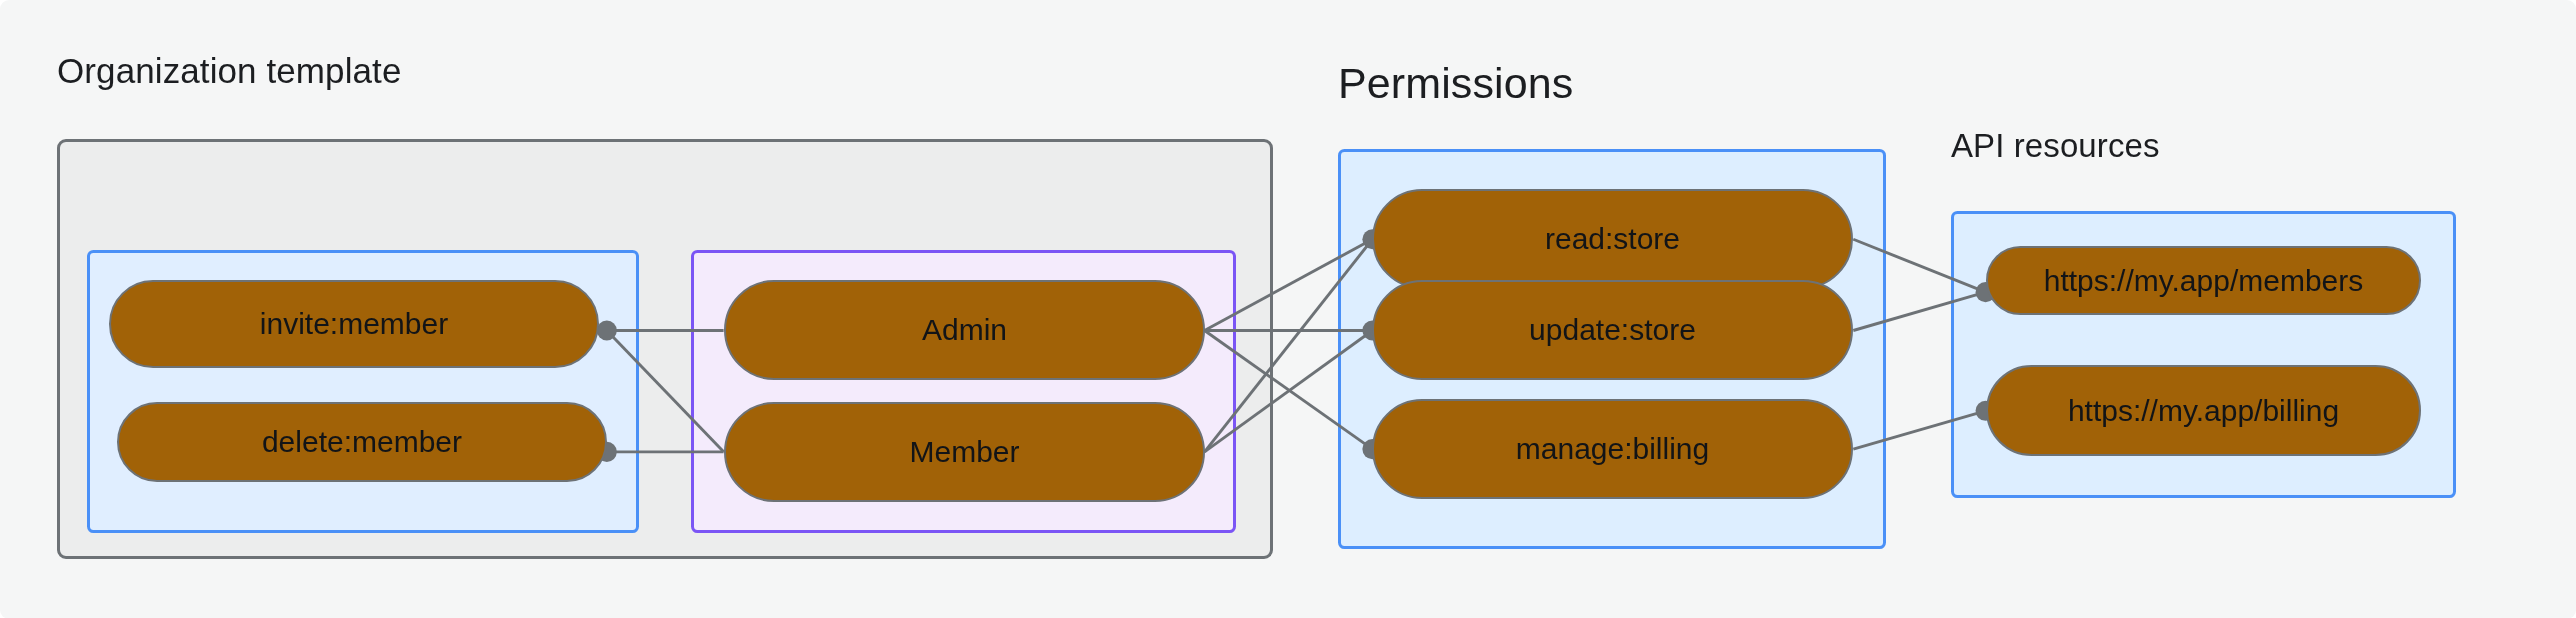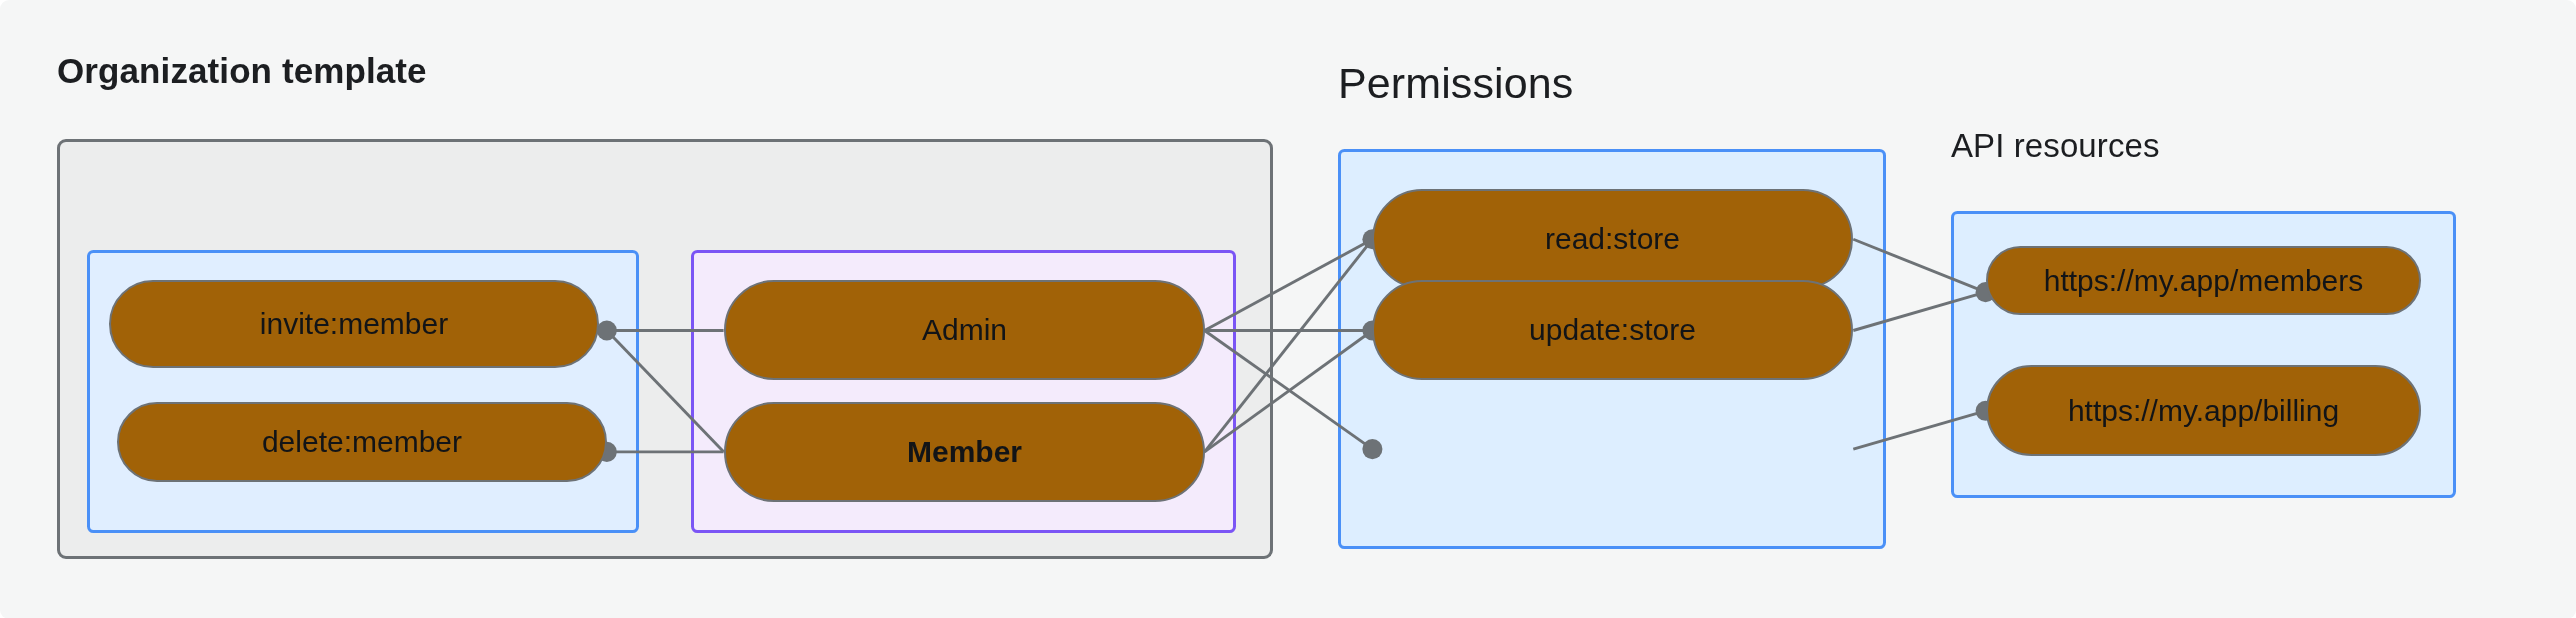--- a/index.html
+++ b/index.html
@@ -47,21 +47,20 @@
     height: 420px;
     background: #eceded;
     border: 3.7px solid #6d7276;
     border-radius: 9px;
     z-index: 1;
   }
   .title-template {
     left: 57px;
     top: 51px;
     font-size: 35px;
-    font-weight: bold;
   }
 
   .subtitle {
     font-size: 30px;
     color: #1c1e21;
   }
   .title-org-permissions { left: 87px; top: 175px; }
   .title-org-roles       { left: 694px; top: 175px; }
 
   .box-org-permissions {
@@ -129,21 +128,21 @@
     font-size: 30px;
     white-space: nowrap;
     z-index: 6;
   }
 
   
   .n-invite  { left: 109px; top: 280px; width: 490px; height: 88px; }
   .n-delete  { left: 117px; top: 402px; width: 490px; height: 80px; }
   
   .n-admin   { left: 724px; top: 280px; width: 481px; height: 100px; }
-  .n-member  { left: 724px; top: 402px; width: 481px; height: 100px; font-weight: bold; }
+  .n-member  { left: 724px; top: 402px; width: 481px; height: 100px; }
   
   .n-read    { left: 1372px; top: 189px; width: 481px; height: 100px; }
   .n-update  { left: 1372px; top: 280px; width: 481px; height: 100px; }
   .n-manage  { left: 1372px; top: 399px; width: 481px; height: 100px; }
   
   .n-members { left: 1986px; top: 246px; width: 435px; height: 69px; }
   .n-billing { left: 1986px; top: 365px; width: 435px; height: 91px; }
 
   .edge-line   { stroke: #6d7276; stroke-width: 3.2; fill: none; }
   .edge-dot    { fill: #6d7276; }
@@ -211,19 +210,20 @@
   <div class="node n-delete">delete:member</div>
 
   <div class="node n-admin">Admin</div>
 
   <div class="node n-member">Member</div>
 
   <div class="node n-read">read:store</div>
 
   <div class="node n-update">update:store</div>
 
+  <div class="node n-manage">manage:billing</div>
 
   <div class="node n-members">https://my.app/members</div>
 
   <div class="node n-billing">https://my.app/billing</div>
 
 </div>
 
 
 </body></html>

